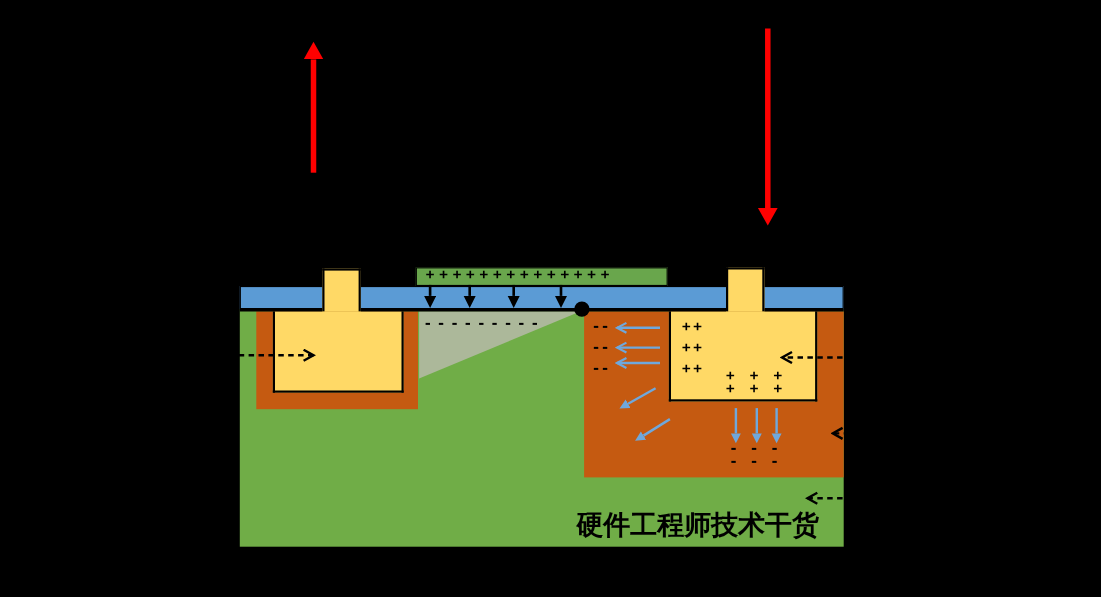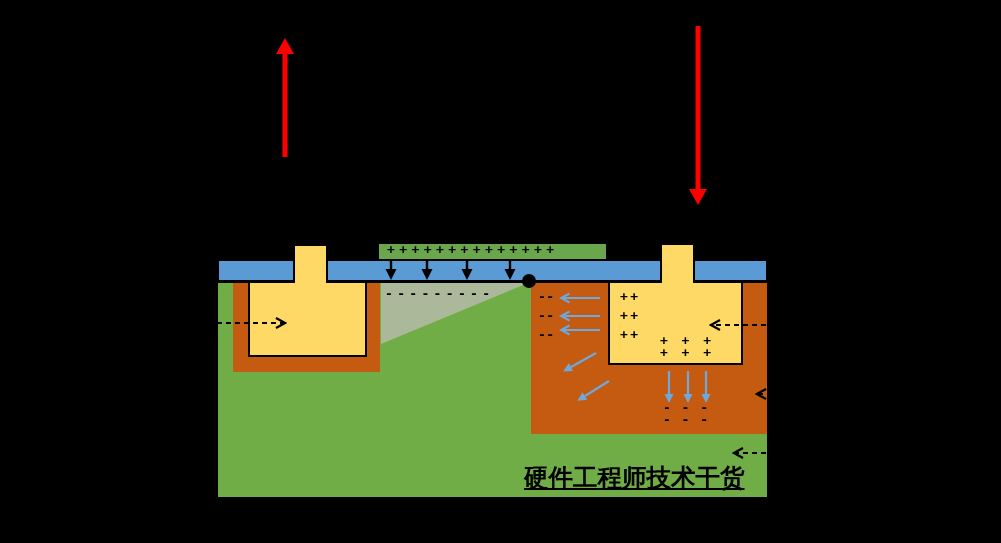--- a/index.html
+++ b/index.html
@@ -14,21 +14,21 @@
          border-left:2px solid #000;border-right:2px solid #000;border-bottom:2px solid #000;}
   #lcontact{left:293px;top:244px;width:35px;height:39px;background:var(--c-diffusion-yellow,#FFD966);
          border-left:2px solid #000;border-top:2px solid #000;border-right:2px solid #000;}
   #rwell{left:531px;top:283px;width:236px;height:151px;background:var(--c-well-orange,#C55A11);}
   #rdiff{left:608px;top:283px;width:135px;height:82px;background:var(--c-diffusion-yellow,#FFD966);
          border-left:2px solid #000;border-right:2px solid #000;border-bottom:2px solid #000;}
   #rcontact{left:660px;top:243px;width:35px;height:40px;background:var(--c-diffusion-yellow,#FFD966);
          border-left:2px solid #000;border-top:2px solid #000;border-right:2px solid #000;}
   #overlay{left:0;top:0;width:1001px;height:543px;}
   #watermark{left:524px;top:462px;width:230px;height:32px;color:var(--c-ink-black,#000);
-         font-size:24.5px;font-weight:600;letter-spacing:0;line-height:32px;white-space:nowrap;text-decoration:underline;}
+         font-size:24.5px;font-weight:600;letter-spacing:0;line-height:32px;white-space:nowrap;}
   .sym{font:bold 13px "DejaVu Sans Mono",monospace;fill:var(--c-ink-black,#000);}
   .ink{stroke:var(--c-ink-black,#000);}
   .red{stroke:var(--c-arrow-red,#FF0000);}
   .ablue{stroke:var(--c-arrow-blue,#6FA8DC);}
 </style>
 </head>
 <body>
 
 <div id="stage">
 

